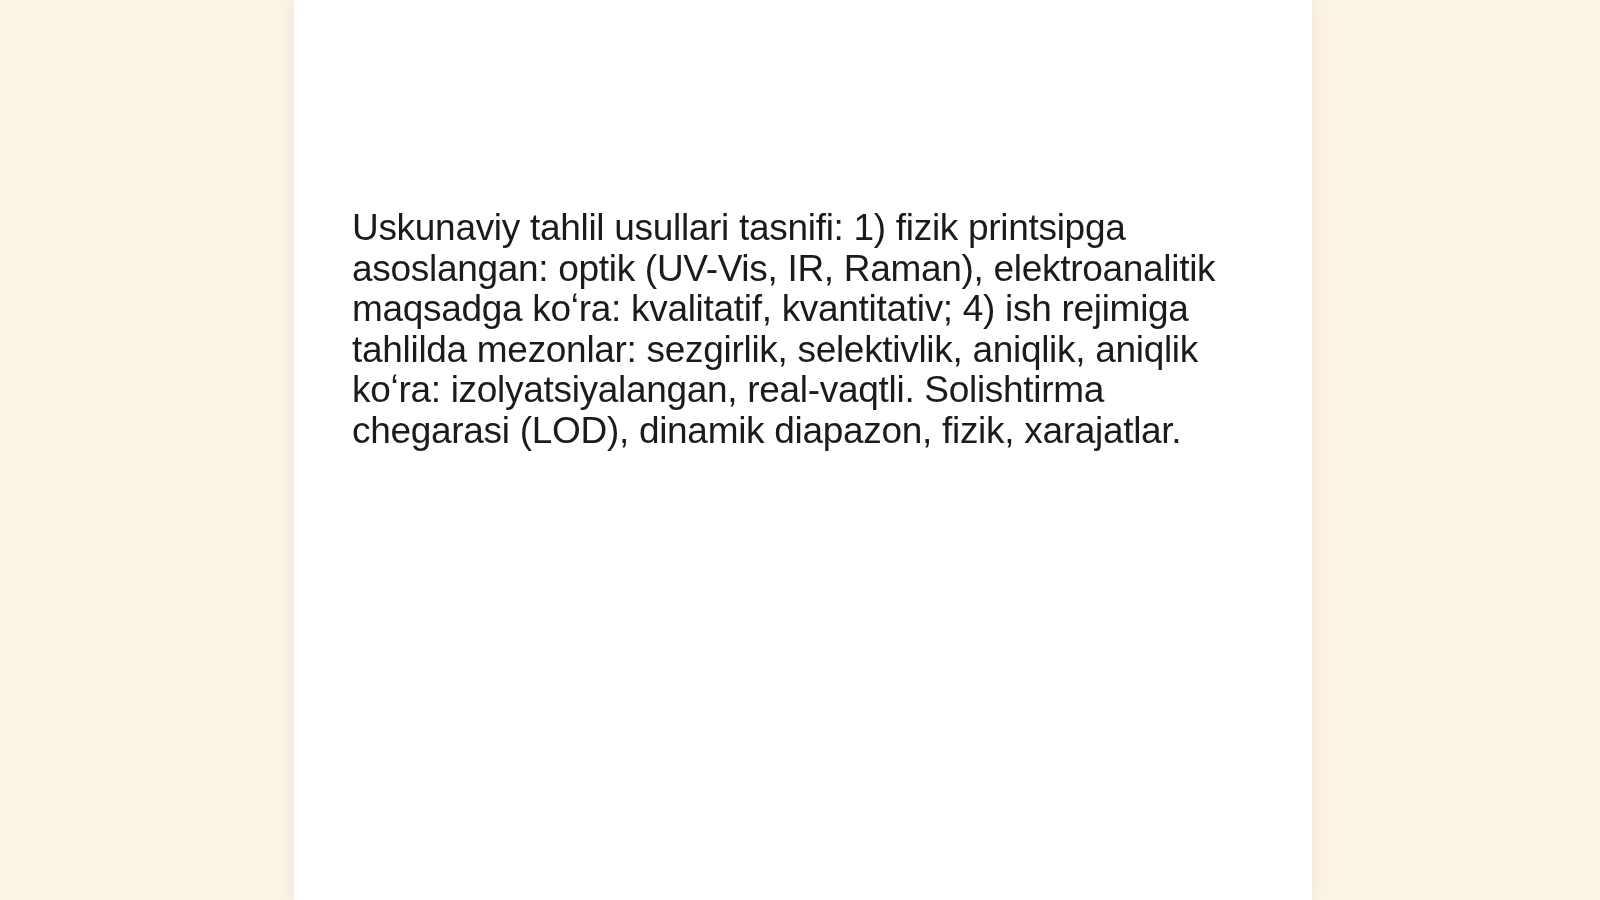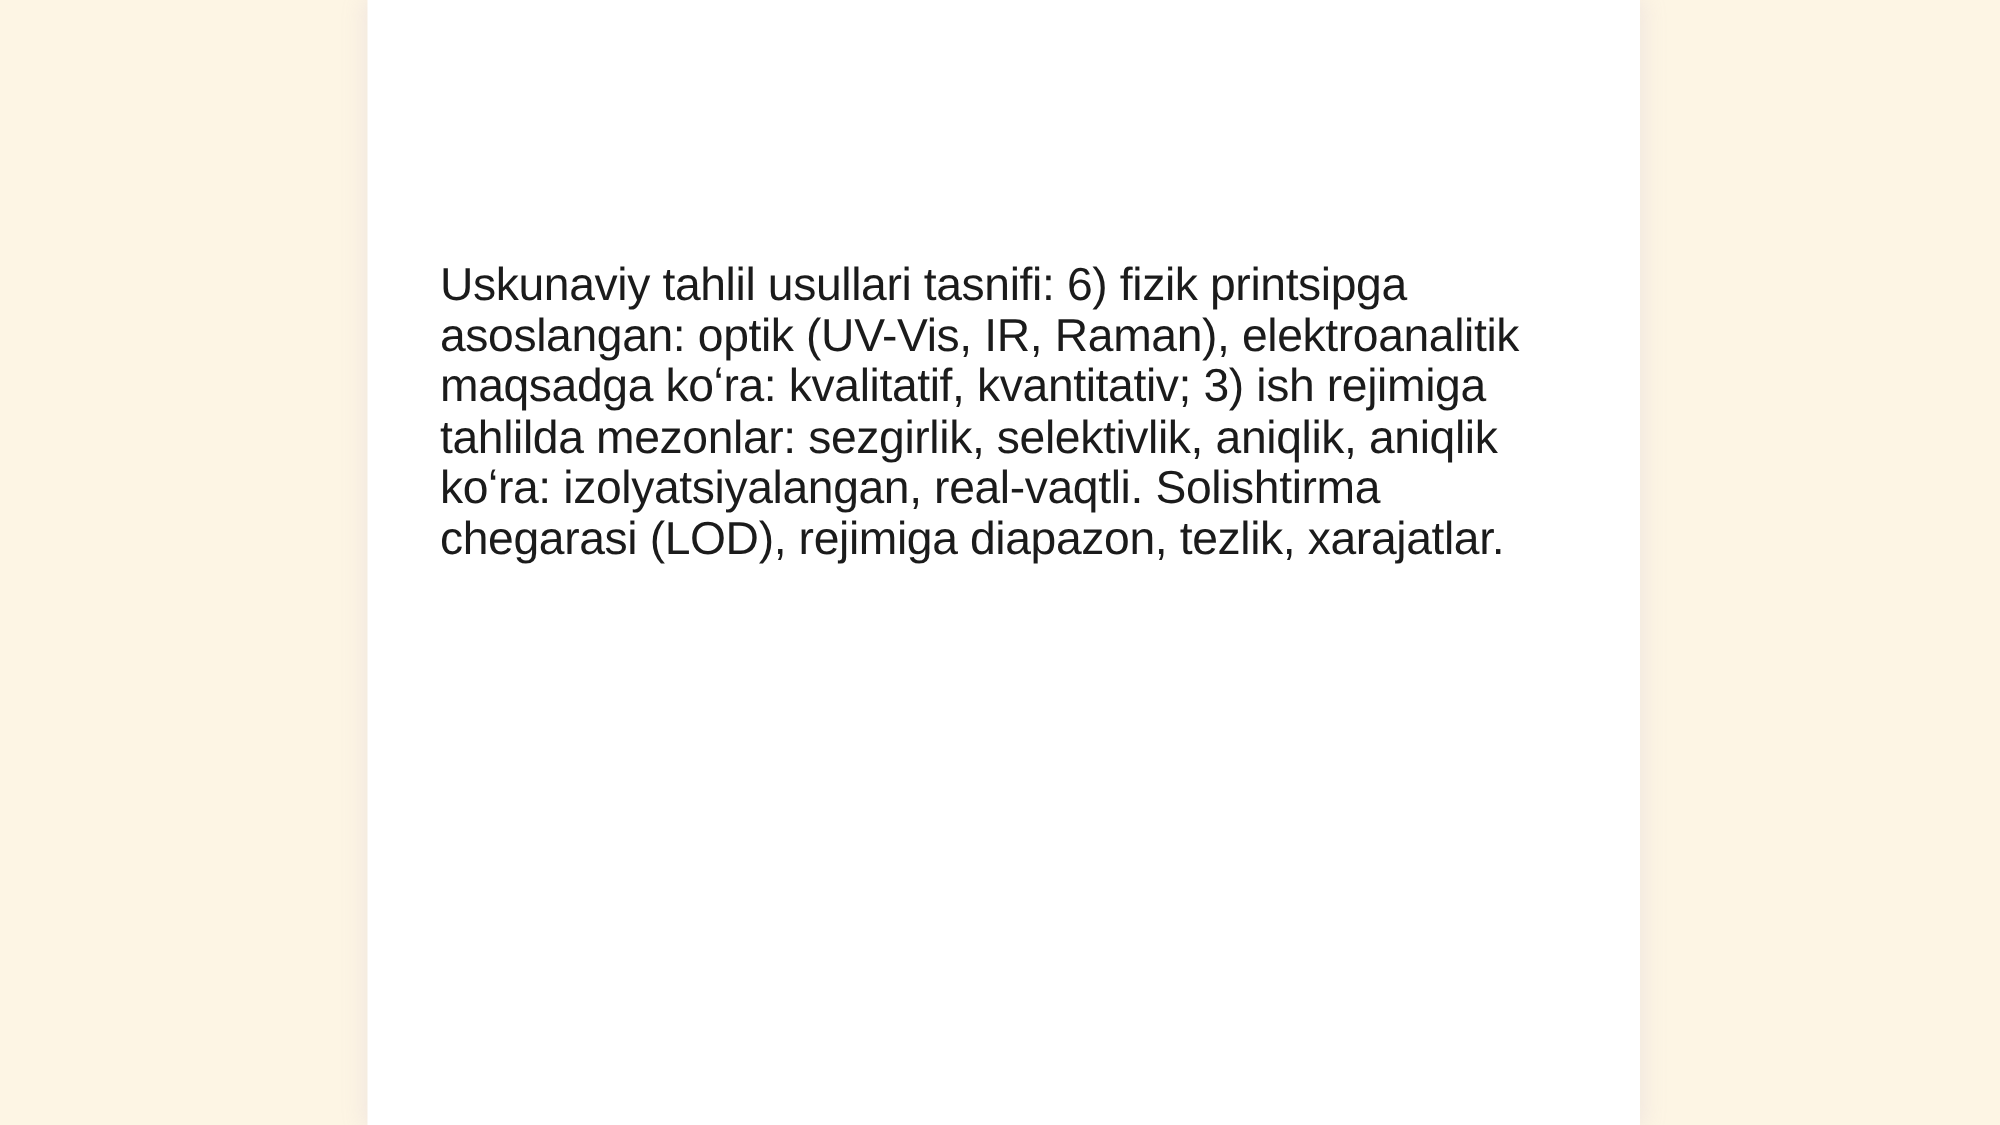--- a/index.html
+++ b/index.html
@@ -36,21 +36,21 @@
   .paragraph .line {
     white-space: nowrap;
   }
 </style>
 </head>
 <body>
 
 <div class="canvas" style="--bg-color: #FDF5E4; --card-color: #FFFFFF; --text-color: #1B1B1B;">
   <div class="card">
     <div class="paragraph">
-      <div class="line">Uskunaviy tahlil usullari tasnifi: 6) fizik printsipga</div>
+      <div class="line">Uskunaviy tahlil usullari tasnifi: 1) fizik printsipga</div>
       <div class="line">asoslangan: optik (UV-Vis, IR, Raman), elektroanalitik</div>
-      <div class="line">maqsadga koʻra: kvalitatif, kvantitativ; 3) ish rejimiga</div>
+      <div class="line">maqsadga koʻra: kvalitatif, kvantitativ; 4) ish rejimiga</div>
       <div class="line">tahlilda mezonlar: sezgirlik, selektivlik, aniqlik, aniqlik</div>
       <div class="line">koʻra: izolyatsiyalangan, real-vaqtli. Solishtirma</div>
-      <div class="line">chegarasi (LOD), rejimiga diapazon, tezlik, xarajatlar.</div>
+      <div class="line">chegarasi (LOD), dinamik diapazon, fizik, xarajatlar.</div>
     </div>
   </div>
 </div>
 
 </body></html>

